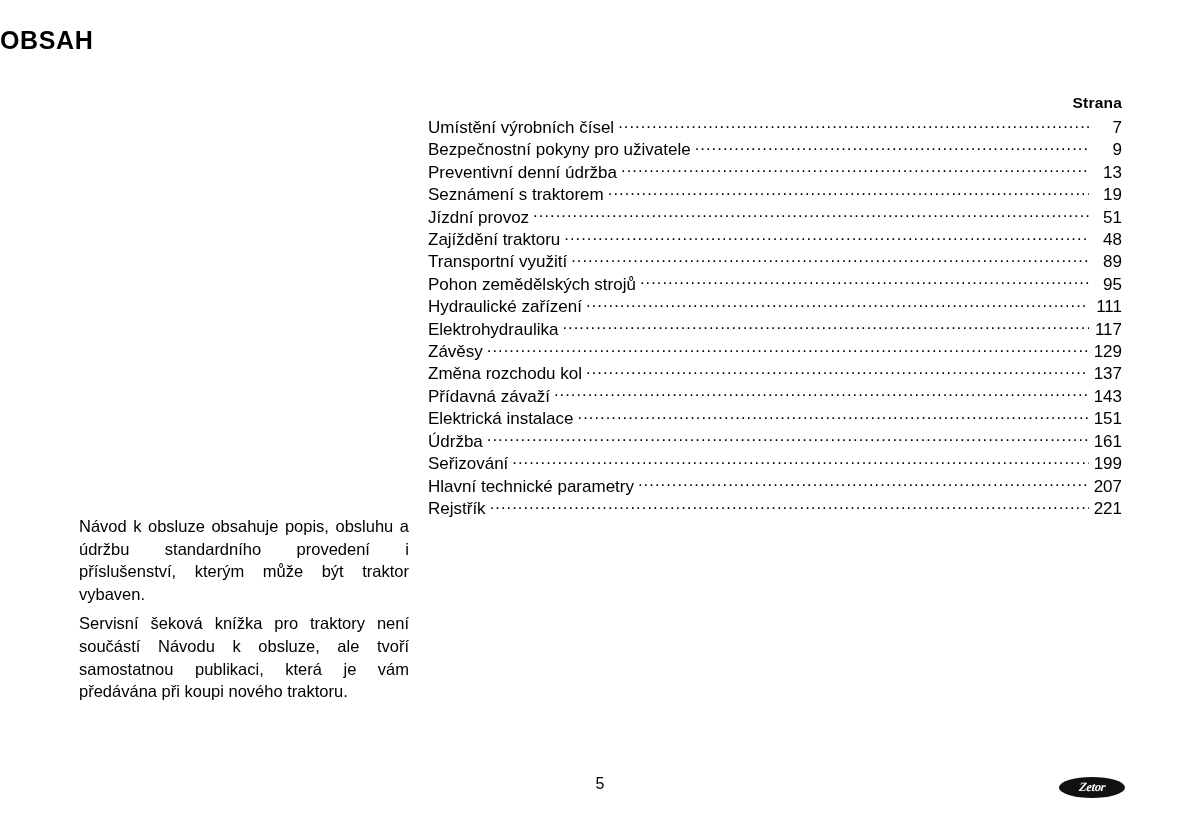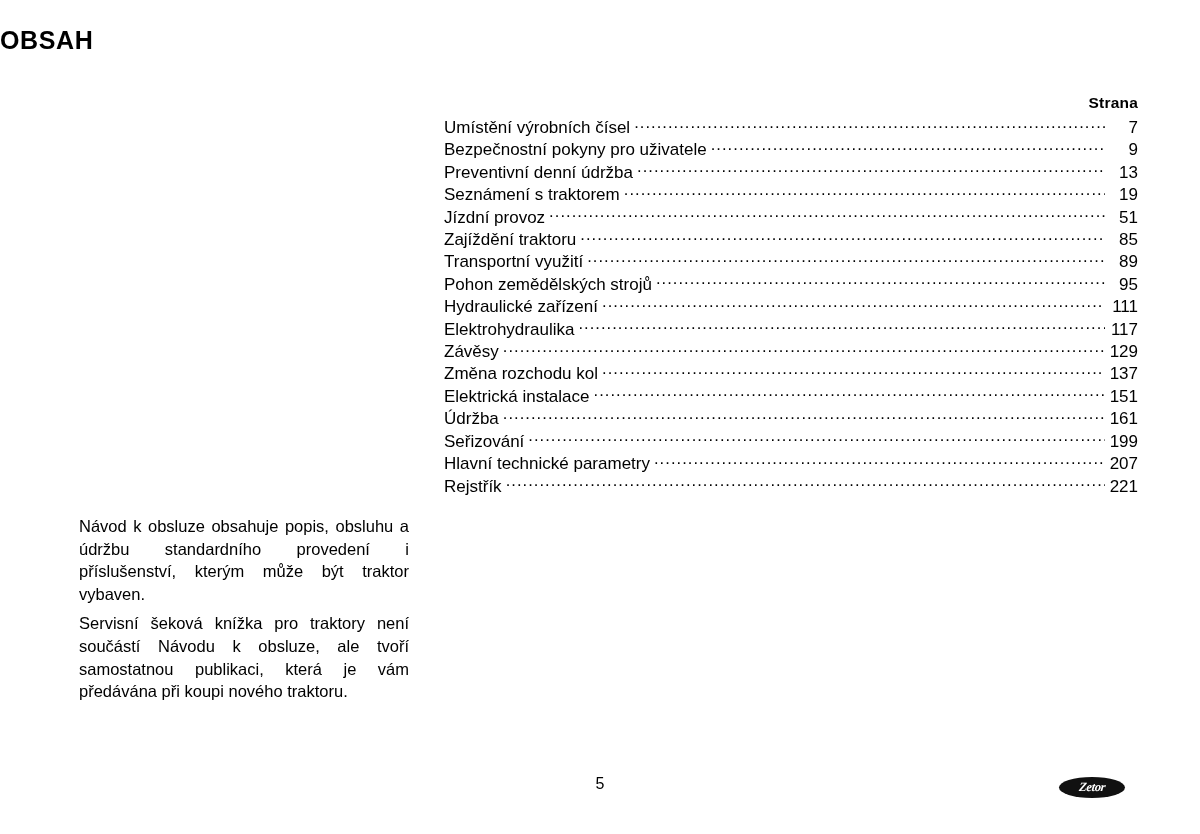--- a/index.html
+++ b/index.html
@@ -33,21 +33,20 @@
     font-weight: bold;
     letter-spacing: 0.6px;
   }
 
   
   .toc {
     position: absolute;
     left: 428px;
     top: 94px;
     width: 694px;
-    margin-left: 16px;
   }
   .toc-header {
     text-align: right;
     font-size: 15.5px;
     font-weight: bold;
     letter-spacing: 0.2px;
     margin-bottom: 4px;
   }
   .toc-list {
     list-style: none;
@@ -182,21 +181,21 @@
           <span class="toc-page">19</span>
         </li>
         <li class="toc-row">
           <span class="toc-label">Jízdní provoz</span>
           <span class="toc-dots"></span>
           <span class="toc-page">51</span>
         </li>
         <li class="toc-row">
           <span class="toc-label">Zajíždění traktoru</span>
           <span class="toc-dots"></span>
-          <span class="toc-page">85</span>
+          <span class="toc-page">48</span>
         </li>
         <li class="toc-row">
           <span class="toc-label">Transportní využití</span>
           <span class="toc-dots"></span>
           <span class="toc-page">89</span>
         </li>
         <li class="toc-row">
           <span class="toc-label">Pohon zemědělských strojů</span>
           <span class="toc-dots"></span>
           <span class="toc-page">95</span>
@@ -213,20 +212,25 @@
         </li>
         <li class="toc-row">
           <span class="toc-label">Závěsy</span>
           <span class="toc-dots"></span>
           <span class="toc-page">129</span>
         </li>
         <li class="toc-row">
           <span class="toc-label">Změna rozchodu kol</span>
           <span class="toc-dots"></span>
           <span class="toc-page">137</span>
+        </li>
+        <li class="toc-row">
+          <span class="toc-label">Přídavná závaží</span>
+          <span class="toc-dots"></span>
+          <span class="toc-page">143</span>
         </li>
         <li class="toc-row">
           <span class="toc-label">Elektrická instalace</span>
           <span class="toc-dots"></span>
           <span class="toc-page">151</span>
         </li>
         <li class="toc-row">
           <span class="toc-label">Údržba</span>
           <span class="toc-dots"></span>
           <span class="toc-page">161</span>

